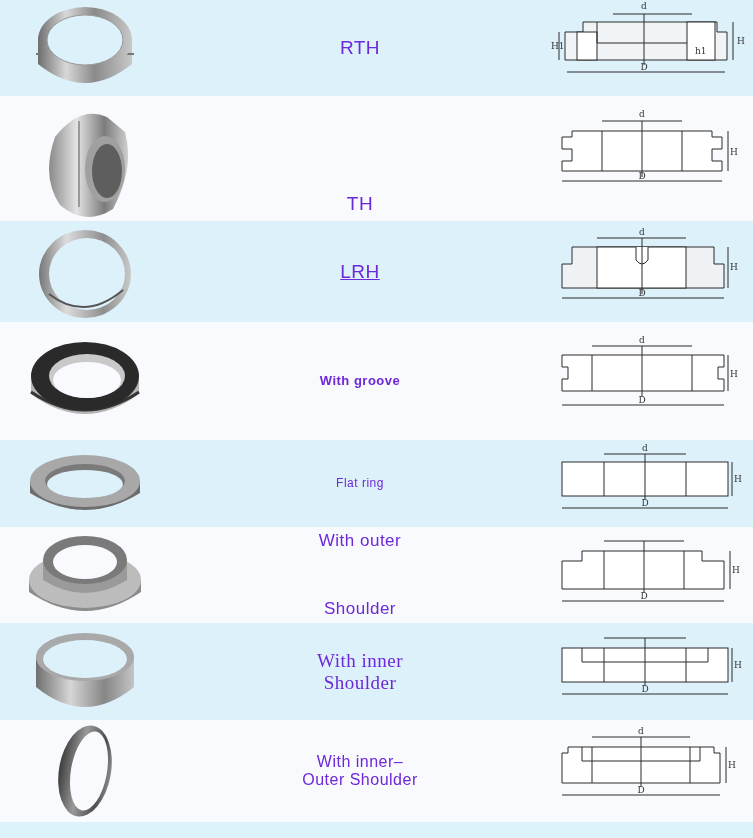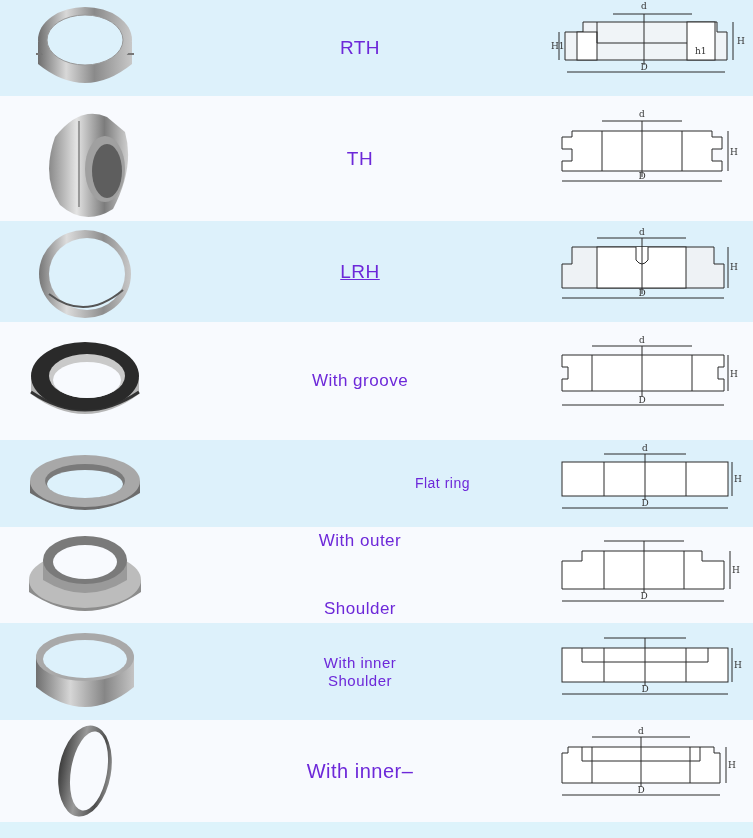--- a/index.html
+++ b/index.html
@@ -71,21 +71,21 @@
             <stop offset=".7" stop-color="#7c7c7c"></stop>
             <stop offset="1" stop-color="#cfcfcf"></stop>
           </linearGradient>
       </defs>
       <path d="M20 40 Q45 8 72 20 L90 35 Q100 70 78 112 Q50 130 25 108 Q6 80 20 40 Z" fill="url(#m2)"></path>
       <ellipse cx="70" cy="72" rx="20" ry="33" fill="#a0a0a0"></ellipse>
       <ellipse cx="72" cy="74" rx="15" ry="27" fill="#5e5e5e"></ellipse>
       <path d="M44 24 L44 110" stroke="#999" stroke-width="2"></path>
     </svg>
   </div>
-  <div class="label" style="font-size:19px;">
+  <div class="label" style="font-size:19px;margin-top:45px;">
     <span>TH</span>
   </div>
   <div class="diagram">
     <svg width="180" height="80" viewBox="0 0 180 80" fill="none" stroke="#2a2a2a" stroke-width="1">
       <path d="M10 18 L20 18 L20 12 L160 12 L160 18 L170 18 L170 30 L160 30 L160 42 L170 42 L170 52 L10 52 L10 42 L20 42 L20 30 L10 30 Z" fill="#fff"></path>
       <line x1="50" y1="12" x2="50" y2="52"></line>
       <line x1="130" y1="12" x2="130" y2="52"></line>
       <line x1="50" y1="2" x2="130" y2="2"></line>
       <line x1="90" y1="2" x2="90" y2="58"></line>
       <line x1="10" y1="62" x2="170" y2="62"></line>
@@ -135,21 +135,21 @@
 <div class="row white" style="top:322px;height:118px;">
   <div class="product">
     <svg width="120" height="90" viewBox="0 0 120 90">
       <path d="M6 42 L6 58 Q60 98 114 58 L114 42 Z" fill="#b5b5b5"></path>
       <path d="M6 56 Q60 92 114 56" stroke="#333" stroke-width="3" fill="none"></path>
       <ellipse cx="60" cy="40" rx="54" ry="34" fill="#2a2a2a"></ellipse>
       <ellipse cx="62" cy="40" rx="38" ry="22" fill="#c9c9c9"></ellipse>
       <ellipse cx="62" cy="44" rx="34" ry="18" fill="#f8fafe"></ellipse>
     </svg>
   </div>
-  <div class="label" style="font-size:17px;">
+  <div class="label" style="font-size:13px;font-weight:bold;">
     <span>With groove</span>
   </div>
   <div class="diagram">
     <svg width="180" height="80" viewBox="0 0 180 80" fill="none" stroke="#2a2a2a" stroke-width="1">
       <path d="M10 14 L172 14 L172 26 L166 26 L166 38 L172 38 L172 50 L10 50 L10 38 L16 38 L16 26 L10 26 Z" fill="#fff"></path>
       <line x1="40" y1="14" x2="40" y2="50"></line>
       <line x1="140" y1="14" x2="140" y2="50"></line>
       <line x1="40" y1="5" x2="140" y2="5"></line>
       <line x1="90" y1="5" x2="90" y2="56"></line>
       <line x1="10" y1="64" x2="172" y2="64"></line>
@@ -163,21 +163,21 @@
 
 <div class="row blue" style="top:440px;height:87px;">
   <div class="product">
     <svg width="120" height="70" viewBox="0 0 120 70">
       <path d="M5 32 L5 44 Q60 78 115 44 L115 32 Z" fill="#6d6d6d"></path>
       <ellipse cx="60" cy="32" rx="55" ry="26" fill="#a8a8a8"></ellipse>
       <ellipse cx="60" cy="32" rx="40" ry="17" fill="#7a7a7a"></ellipse>
       <ellipse cx="60" cy="35" rx="38" ry="14" fill="#ddf1fb"></ellipse>
     </svg>
   </div>
-  <div class="label" style="font-size:14px;align-items:flex-end;">
+  <div class="label" style="font-size:12px;">
     <span>Flat ring</span>
   </div>
   <div class="diagram">
     <svg width="180" height="72" viewBox="0 0 180 72" fill="none" stroke="#2a2a2a" stroke-width="1">
       <rect x="10" y="14" width="166" height="34" fill="#fff"></rect>
       <line x1="52" y1="14" x2="52" y2="48"></line>
       <line x1="134" y1="14" x2="134" y2="48"></line>
       <line x1="52" y1="6" x2="134" y2="6"></line>
       <line x1="93" y1="6" x2="93" y2="52"></line>
       <line x1="10" y1="60" x2="176" y2="60"></line>
@@ -227,21 +227,21 @@
             <stop offset=".35" stop-color="#d6d6d6"></stop>
             <stop offset=".7" stop-color="#868686"></stop>
             <stop offset="1" stop-color="#c4c4c4"></stop>
           </linearGradient>
       </defs>
       <path d="M6 30 L6 60 Q55 100 104 60 L104 30 Z" fill="url(#m7)"></path>
       <ellipse cx="55" cy="30" rx="49" ry="24" fill="#a9a9a9"></ellipse>
       <ellipse cx="55" cy="32" rx="42" ry="19" fill="#ddf1fb"></ellipse>
     </svg>
   </div>
-  <div class="label" style="font-size:15px;">
+  <div class="label" style="font-size:19px;font-family:Liberation Serif, serif;">
     <span>With  inner</span>
     <span>Shoulder</span>
   </div>
   <div class="diagram">
     <svg width="180" height="76" viewBox="0 0 180 76" fill="none" stroke="#2a2a2a" stroke-width="1">
       <rect x="10" y="14" width="166" height="34" fill="#fff"></rect>
       <path d="M30 14 L30 28 L156 28 L156 14"></path>
       <line x1="52" y1="14" x2="52" y2="48"></line>
       <line x1="134" y1="14" x2="134" y2="48"></line>
       <line x1="52" y1="4" x2="134" y2="4"></line>
@@ -262,22 +262,23 @@
             <stop offset="0" stop-color="#3d3d3d"></stop>
             <stop offset=".4" stop-color="#9a9a9a"></stop>
             <stop offset=".8" stop-color="#4c4c4c"></stop>
             <stop offset="1" stop-color="#8c8c8c"></stop>
           </linearGradient>
       </defs>
       <ellipse cx="40" cy="50" rx="26" ry="46" fill="url(#m8)" transform="rotate(10 40 50)"></ellipse>
       <ellipse cx="44" cy="50" rx="18" ry="40" fill="#f8fafe" transform="rotate(10 44 50)"></ellipse>
     </svg>
   </div>
-  <div class="label" style="font-size:20px;">
+  <div class="label" style="font-size:16px;">
     <span>With  inner–</span>
+    <span>Outer Shoulder</span>
   </div>
   <div class="diagram">
     <svg width="180" height="80" viewBox="0 0 180 80" fill="none" stroke="#2a2a2a" stroke-width="1">
       <path d="M10 22 L16 22 L16 16 L162 16 L162 22 L168 22 L168 52 L10 52 Z" fill="#fff"></path>
       <path d="M30 16 L30 30 L148 30 L148 16"></path>
       <line x1="40" y1="16" x2="40" y2="52"></line>
       <line x1="138" y1="16" x2="138" y2="52"></line>
       <line x1="40" y1="6" x2="138" y2="6"></line>
       <line x1="89" y1="6" x2="89" y2="56"></line>
       <line x1="10" y1="64" x2="168" y2="64"></line>

